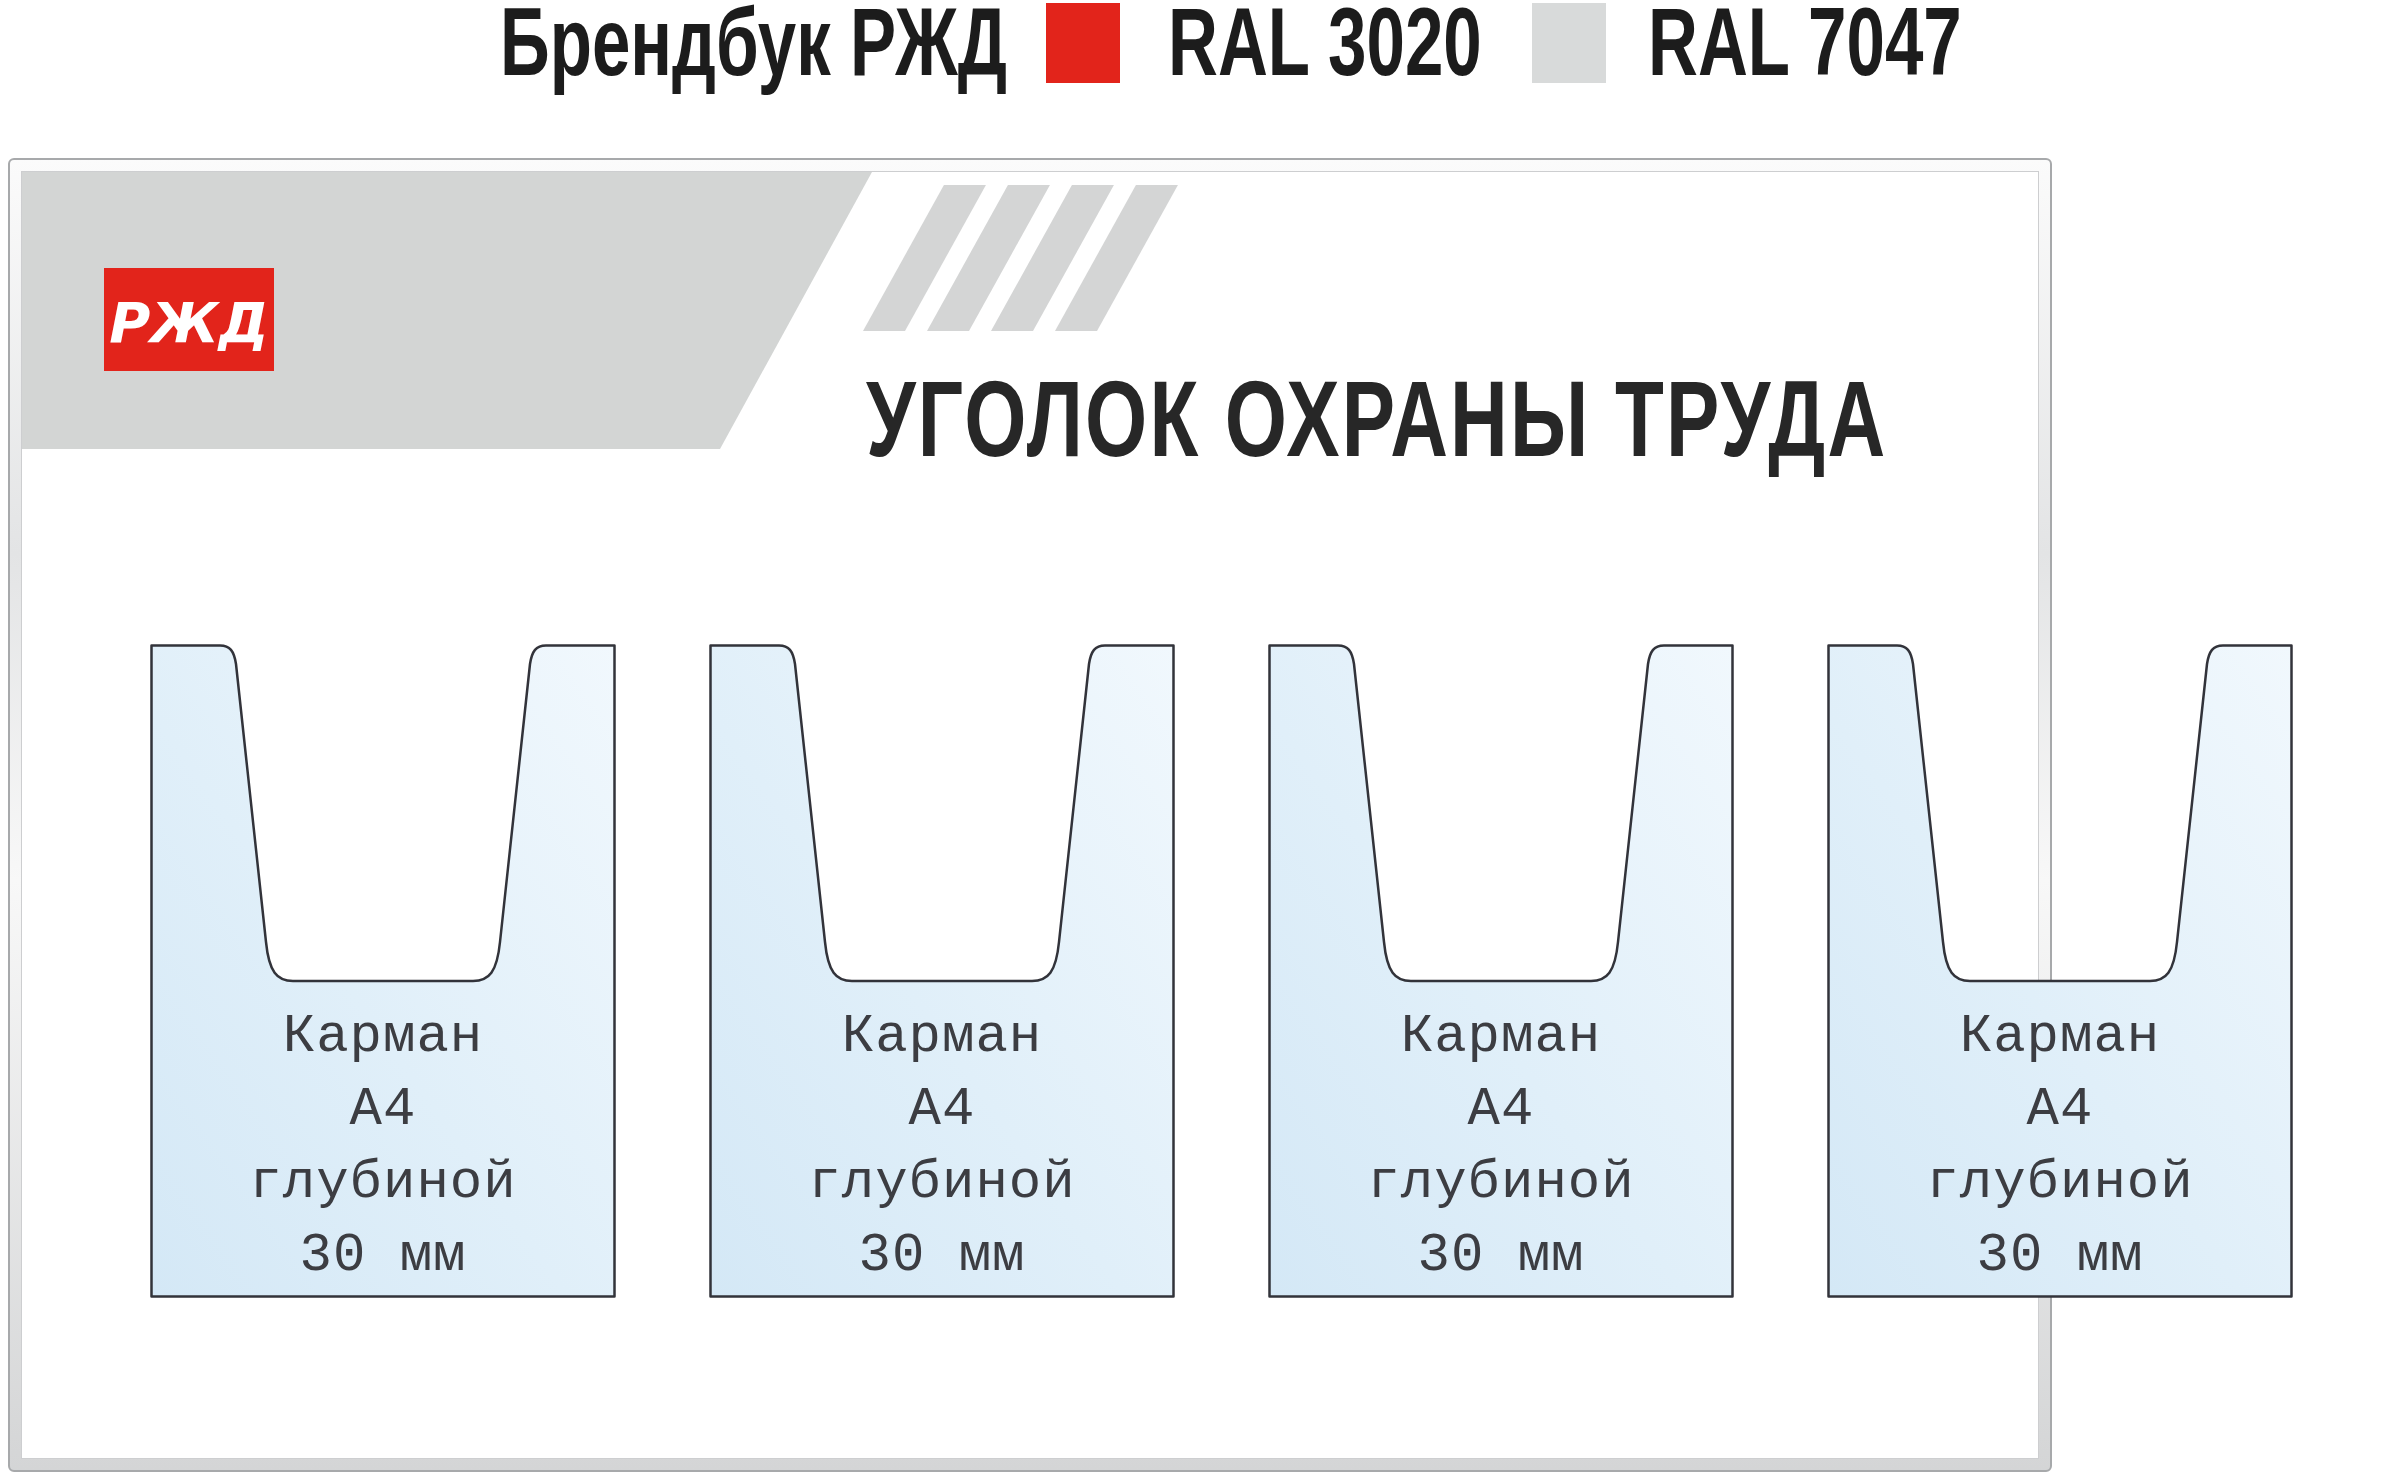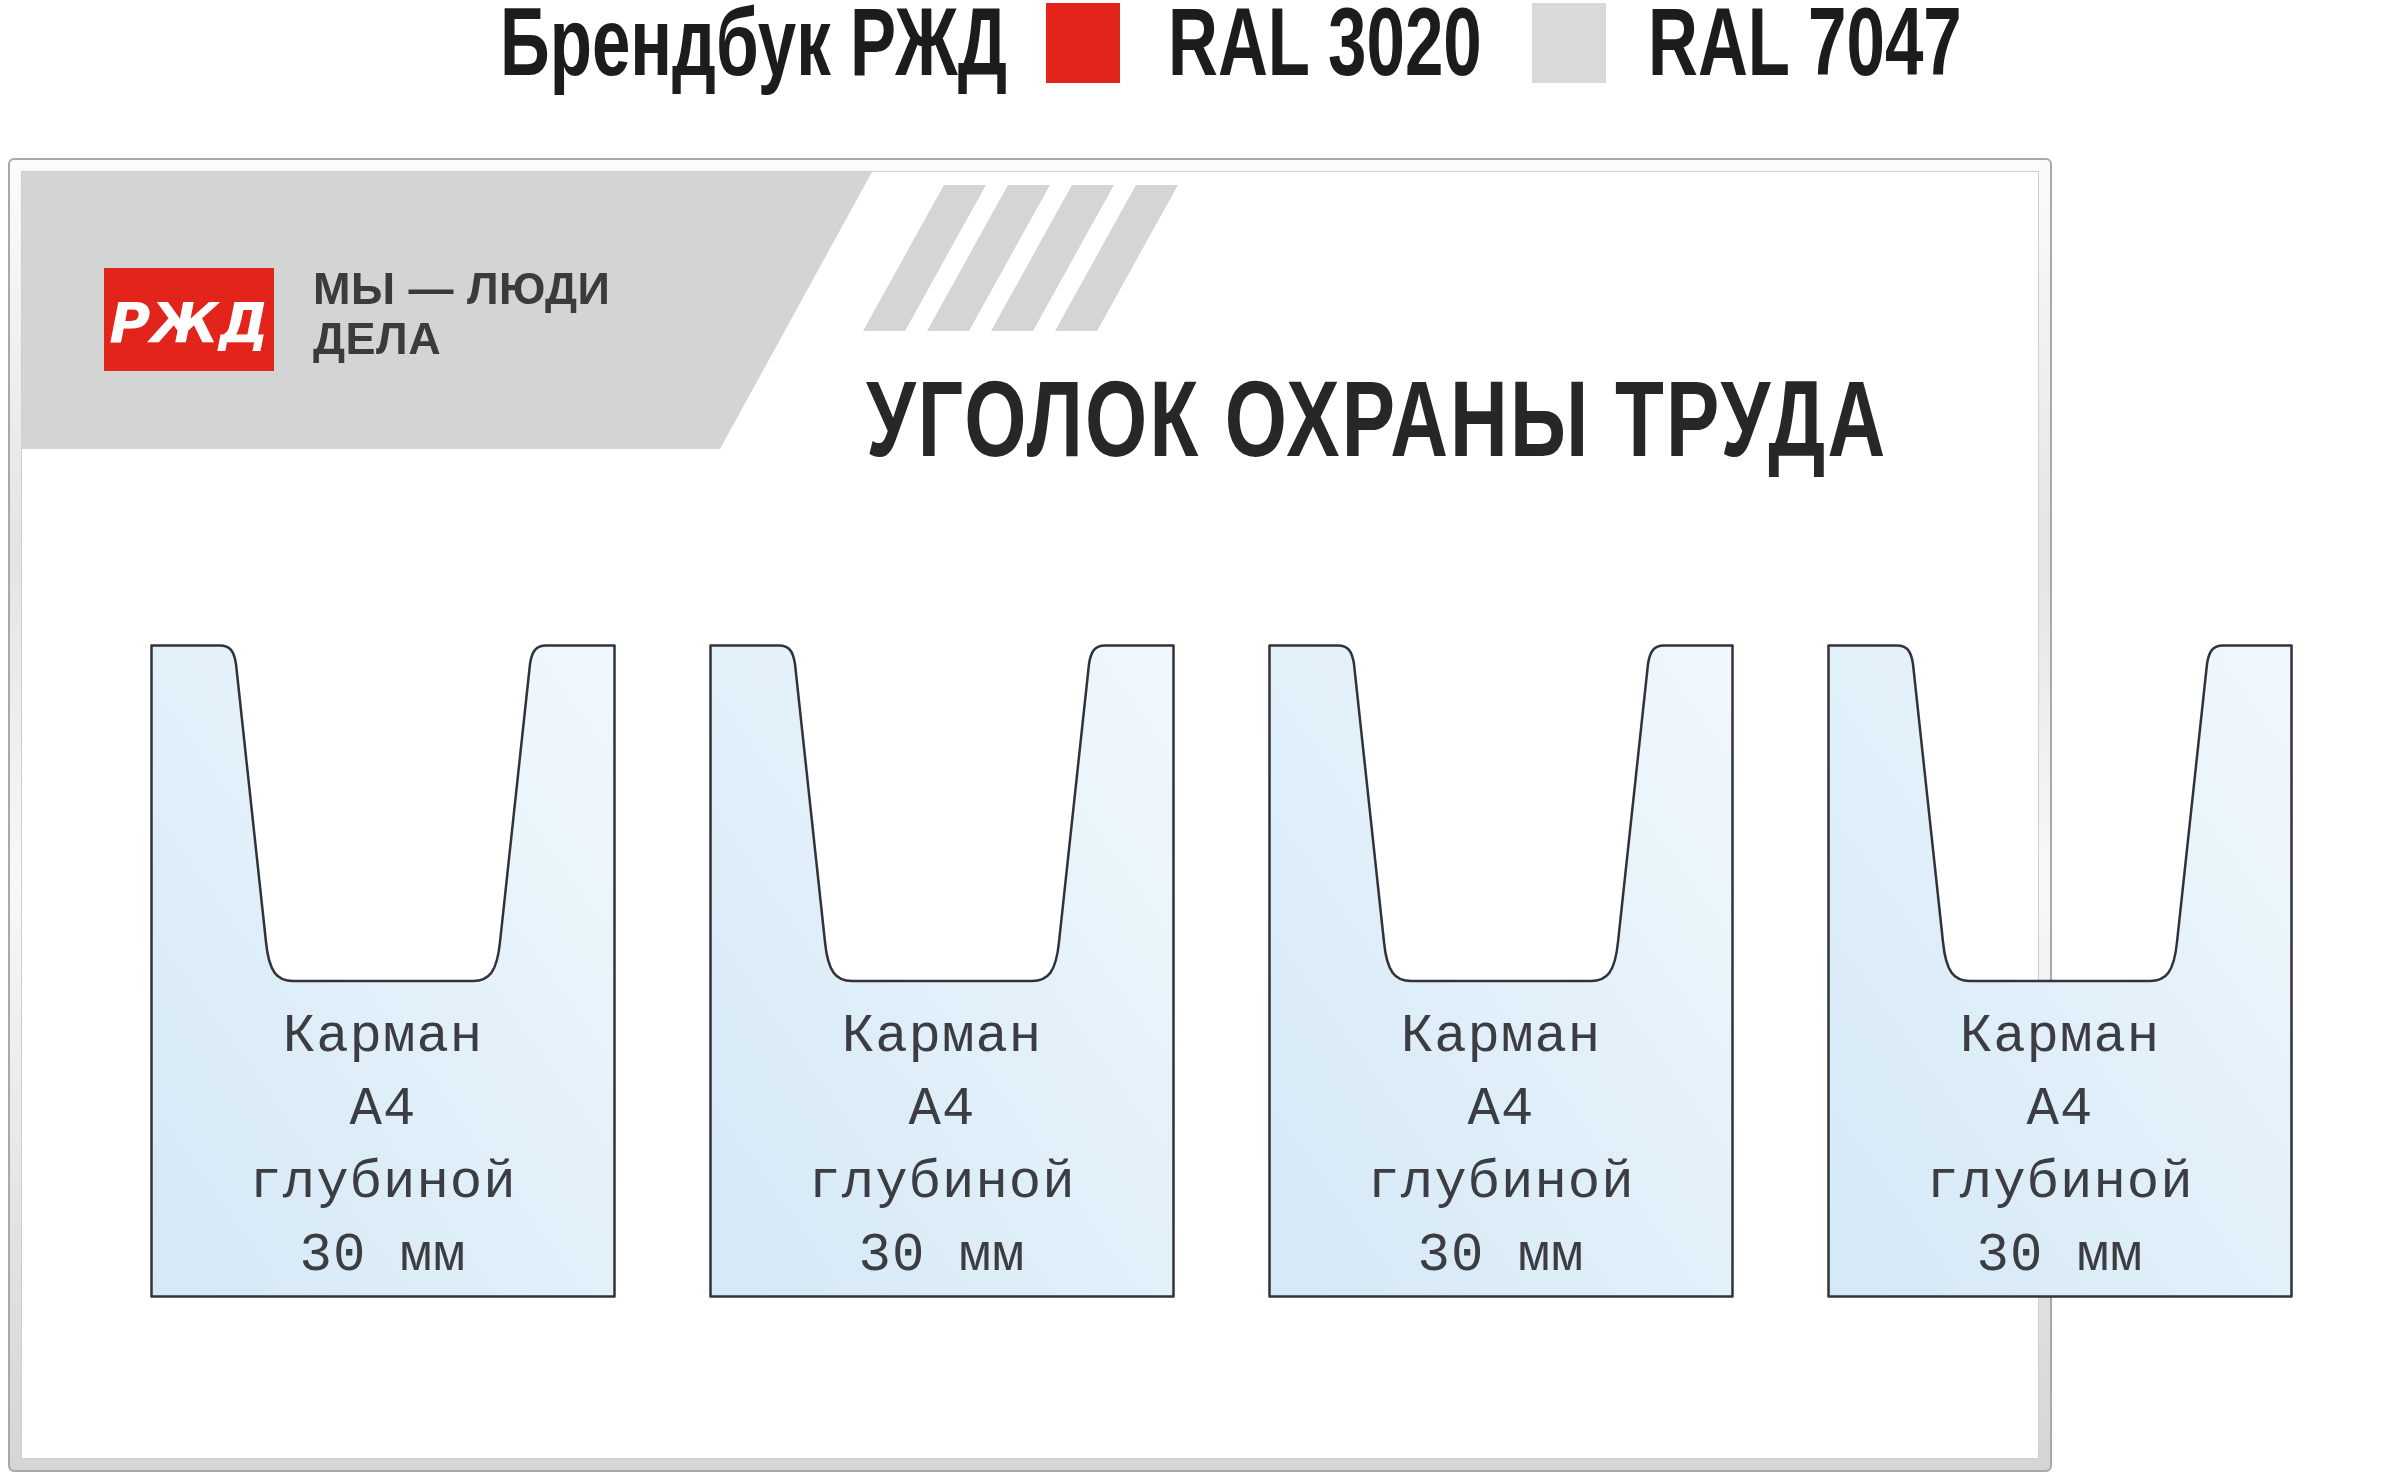--- a/index.html
+++ b/index.html
@@ -107,24 +107,20 @@
       <div class="stripe s2"></div>
       <div class="stripe s3"></div>
       <div class="stripe s4"></div>
 
       <div class="logo">
         <svg viewBox="0 0 170 103">
           <text x="85" y="74" text-anchor="middle" fill="#ffffff" font-family="DejaVu Sans, sans-serif" font-size="56" font-weight="bold" font-style="italic">РЖД</text>
         </svg>
       </div>
 
-      <div class="slogan">
-        <div>МЫ — ЛЮДИ</div>
-        <div>ДЕЛА</div>
-      </div>
 
       <h1 class="title">УГОЛОК ОХРАНЫ ТРУДА</h1>
 
       <svg width="0" height="0" style="position:absolute" aria-hidden="true">
         <defs>
           <linearGradient id="pocketGrad" x1="1" y1="0" x2="0" y2="1">
             <stop offset="0" stop-color="#f1f8fd"></stop>
             <stop offset="0.55" stop-color="#e0eff9"></stop>
             <stop offset="1" stop-color="#d4e8f6"></stop>
           </linearGradient>

